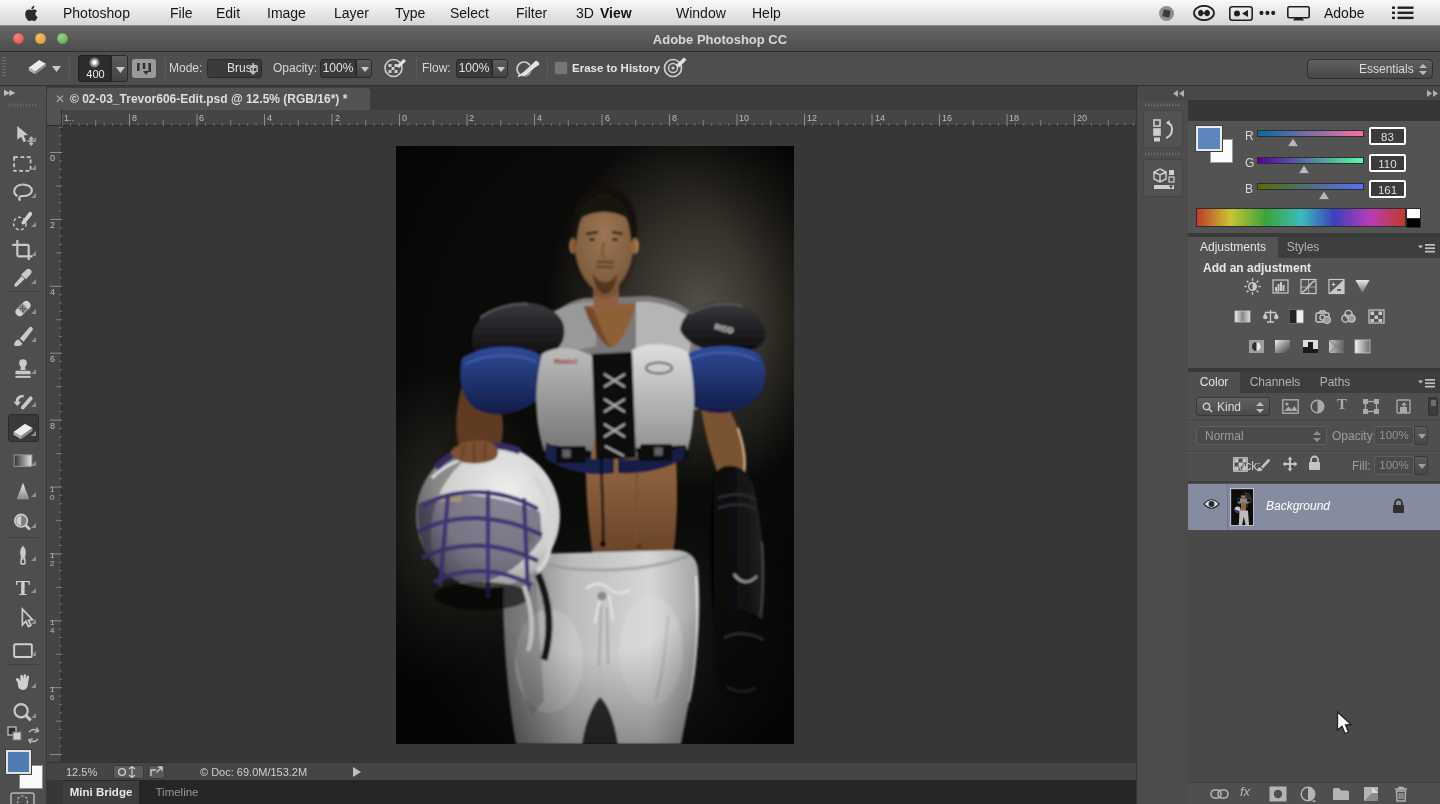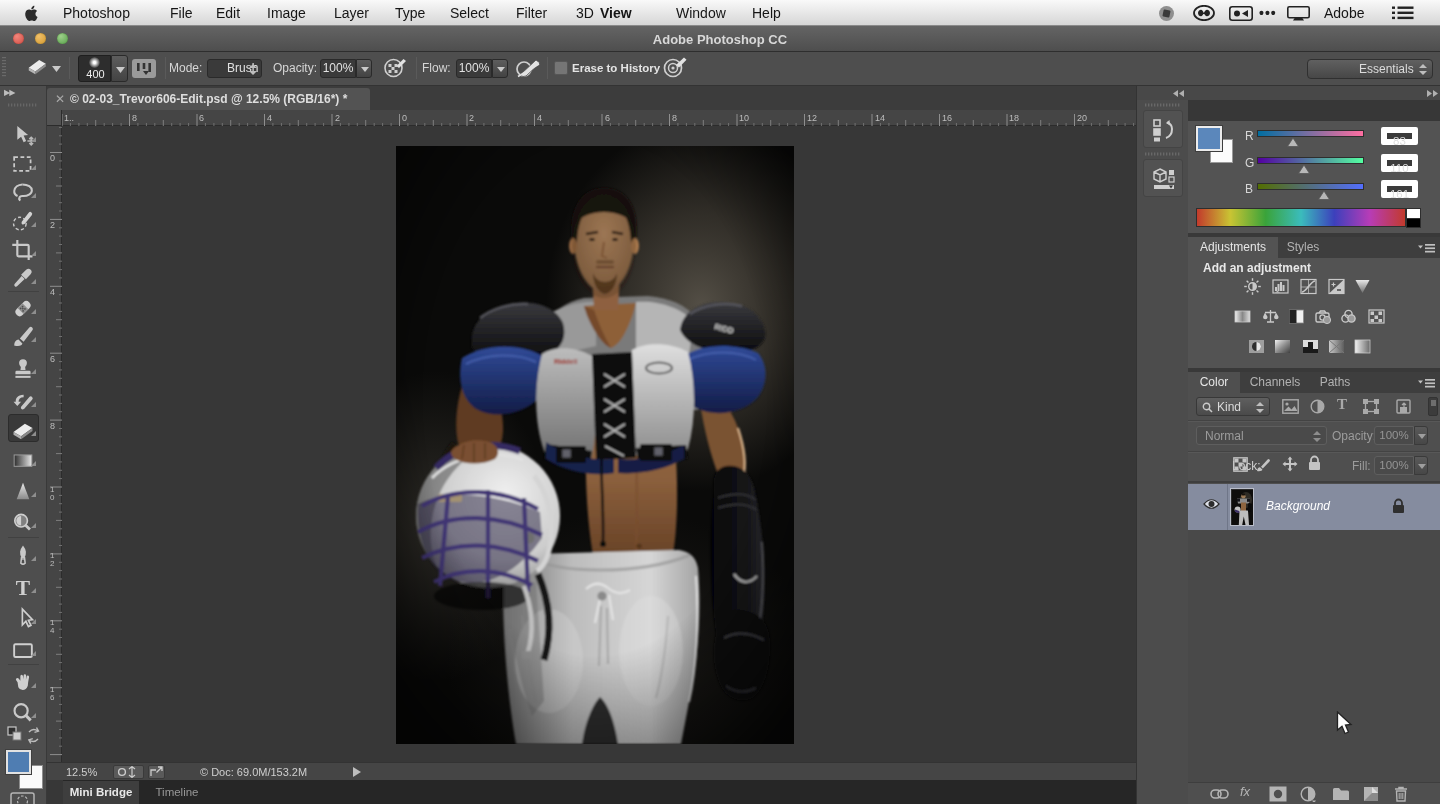--- a/index.html
+++ b/index.html
@@ -21,21 +21,21 @@
 .hruler{left:47px;top:110px;width:1089px;height:16px;background:#454545;border-bottom:1px solid #2c2c2c;}
 .vruler{left:47px;top:126px;width:15px;height:636px;background:#454545;border-right:1px solid #2c2c2c;}
 .statusbar{left:47px;top:762px;width:1089px;height:18px;background:#454545;border-top:1px solid #333;color:#cfcfcf;font-size:11px;}
 .btabs{left:47px;top:780px;width:1089px;height:29px;background:#262626;margin-left:16px;}
 .dockstrip{left:1136px;top:100px;width:52px;height:704px;background:#4c4c4c;border-left:1px solid #333;}
 .dockhead{left:1136px;top:86px;width:304px;height:14px;background:#484848;border-left:1px solid #333;}
 .panel-tabs{position:absolute;height:21px;background:#3e3e3e;width:252px;left:1188px;}
 .ptab{position:absolute;top:0;height:21px;line-height:21px;font-size:12px;text-align:center;}
 .pbody{position:absolute;left:1188px;width:252px;background:#535353;}
 .pdiv{position:absolute;left:1188px;width:252px;background:#393939;}
-.vbox{position:absolute;background:#3b3b3b;border:6px solid #ffffff;border-radius:2px;color:#dedede;font-size:11.5px;text-align:center;margin-left:12px;}
+.vbox{position:absolute;background:#3b3b3b;border:2px solid #ffffff;border-radius:2px;color:#dedede;font-size:11.5px;text-align:center;}
 svg{display:block;}
 .icon{position:absolute;}
 </style></head><body>
 <div id="page">
 <div class="abs menubar">
       <svg class="icon" style="left:24px;top:5px" width="16" height="17" viewBox="0 0 16 17">
         <path fill="#2b2b2b" d="M11.4 9.1c0-2 1.6-2.9 1.7-3-0.9-1.3-2.3-1.5-2.8-1.5-1.2-0.1-2.3 0.7-2.9 0.7-0.6 0-1.5-0.7-2.5-0.7-1.3 0-2.5 0.8-3.1 1.9-1.3 2.3-0.3 5.7 1 7.6 0.6 0.9 1.4 1.9 2.4 1.9 1 0 1.3-0.6 2.5-0.6 1.2 0 1.5 0.6 2.5 0.6 1 0 1.7-0.9 2.3-1.8 0.7-1 1-2.1 1-2.1s-2-0.8-2.1-3zM9.6 3.2c0.5-0.7 0.9-1.6 0.8-2.5-0.8 0-1.7 0.5-2.3 1.2-0.5 0.6-0.9 1.5-0.8 2.4 0.9 0.1 1.8-0.4 2.3-1.1z"></path>
       </svg>
       <span class="mi" style="left:63px;font-weight:400">Photoshop</span>
       <span class="mi" style="left:170px;font-weight:400">File</span>

